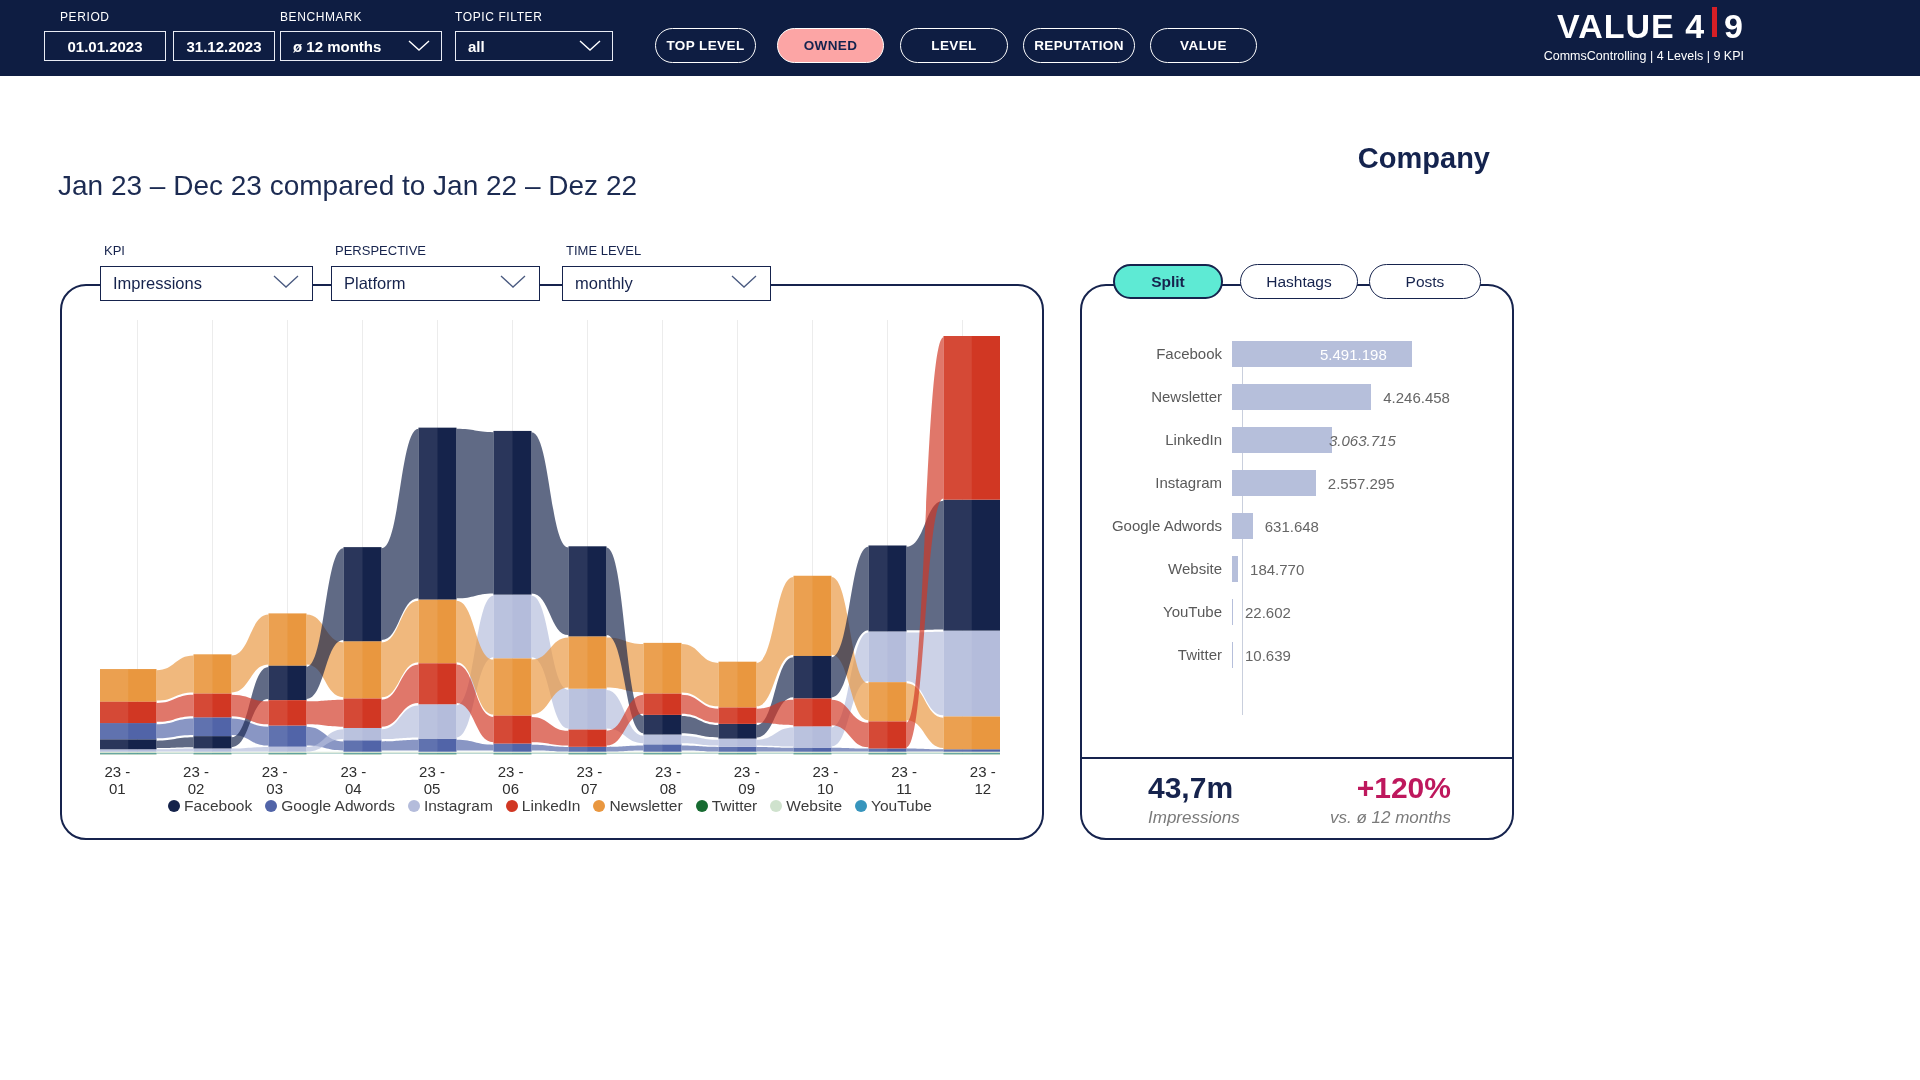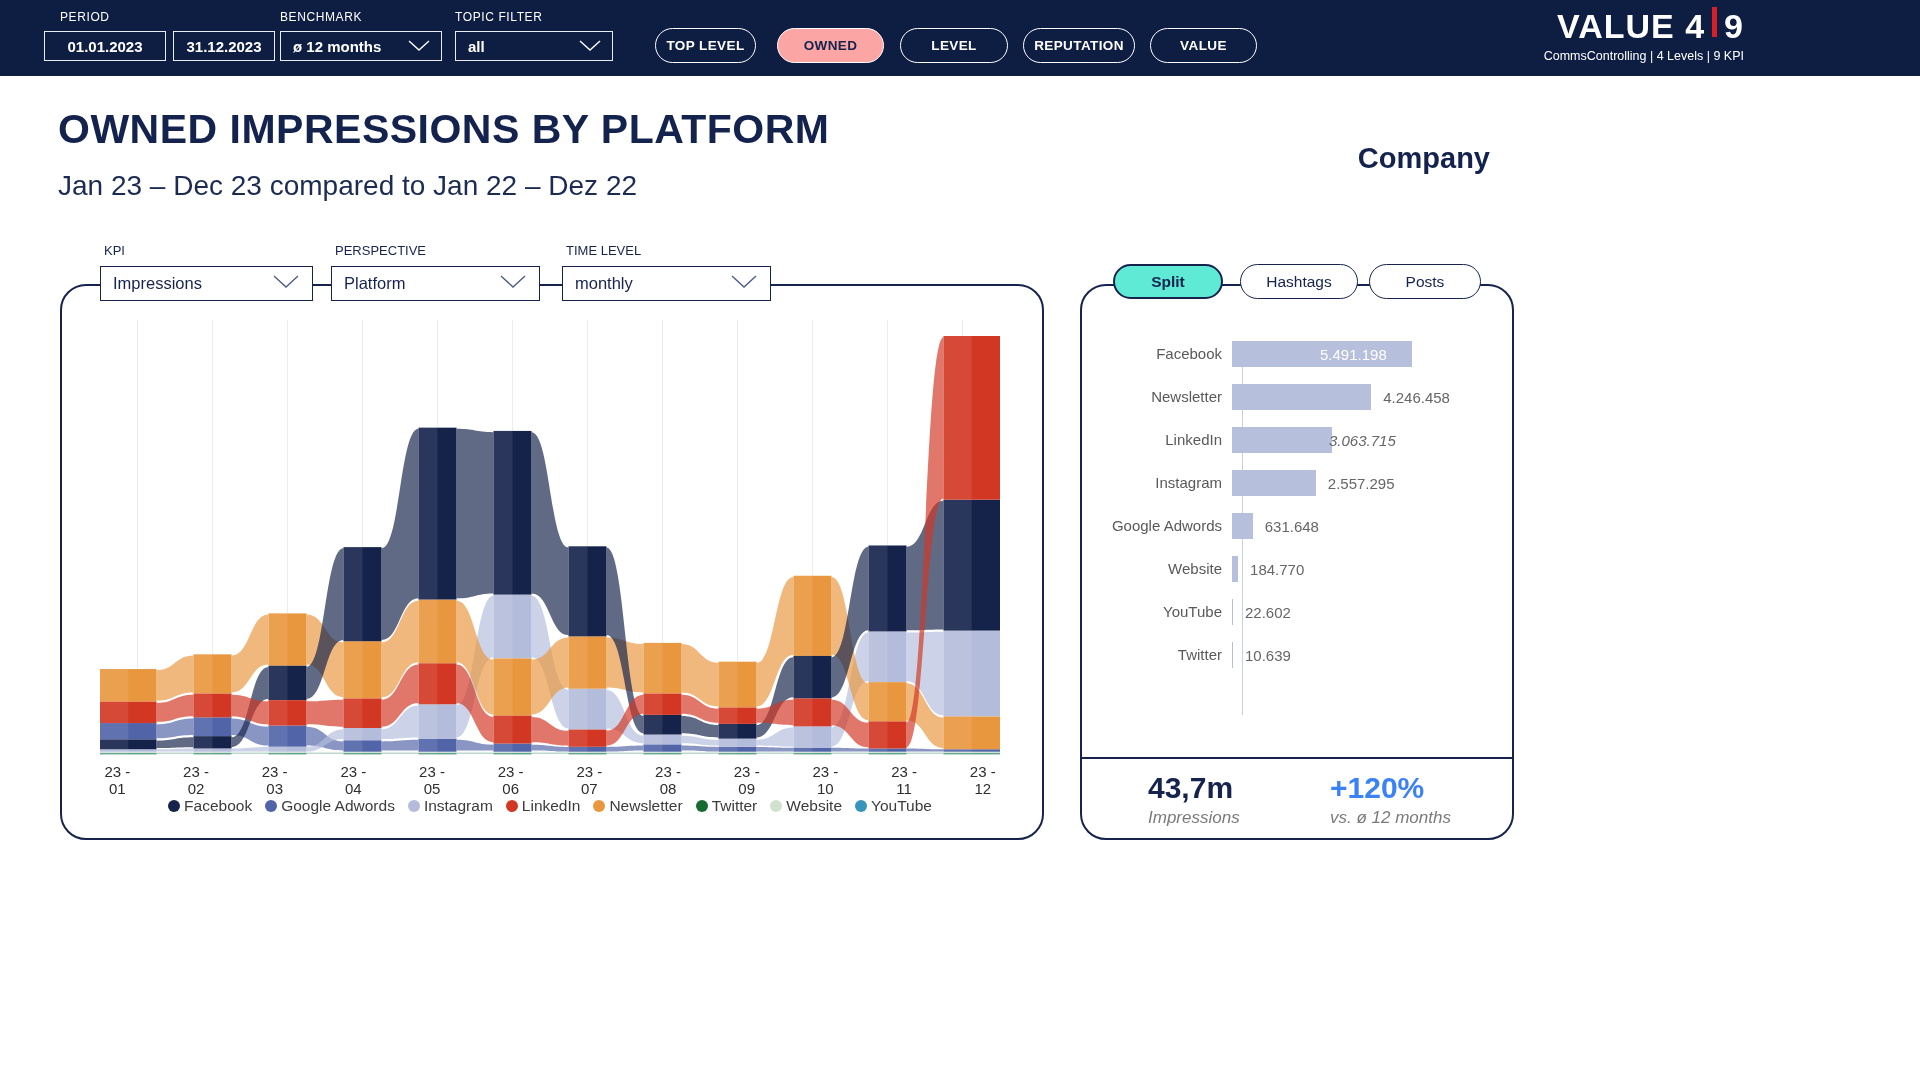--- a/index.html
+++ b/index.html
@@ -55,21 +55,21 @@
   .bar-axis { position:absolute; left:162px; top:10px; width:1px; background:#c9cfdd; }
   .bar-row { position:relative; height:43px; display:flex; align-items:center; }
   .bar-label { width:152px; text-align:right; padding-right:10px; font-size:15px; color:#595959; flex:none; }
   .bar-wrap { position:relative; height:26px; flex:1; }
   .bar-fill { position:absolute; left:0; top:0; height:26px; background:#b6bfdb; }
   .bar-val { position:absolute; top:50%; transform:translateY(-50%); font-size:15px; color:#666; white-space:nowrap; }
   .bar-val.inside { color:#fff; }
   .side-divider { position:absolute; left:1080px; top:757px; width:434px; border-top:2px solid #16234d; }
   .stat { position:absolute; top:771px; }
   .stat-big { font-size:30px; font-weight:700; color:#16234d; }
-  .stat-big.green { color:#3b82f6; }
+  .stat-big.green { color:#be185d;text-align:right; }
   .stat-small { font-size:17px; font-style:italic; color:#7a7a7a; margin-top:3px; }
 </style>
 </head>
 <body>
 
 <div id="app">
 
   <div class="topbar">
     <span class="tb-label" style="left:60px">PERIOD</span>
     <div class="tb-box" style="left:44px; width:122px">01.01.2023</div>
@@ -106,21 +106,20 @@
     <div class="logo">
       <div class="logo-main">
         <span>VALUE 4</span>
         <span class="logo-bar" id="logo-bar" style="background: rgb(214, 31, 38);"></span>
         <span>9</span>
       </div>
       <div class="logo-tag">CommsControlling | 4 Levels | 9 KPI</div>
     </div>
   </div>
 
-  <div class="page-title">OWNED IMPRESSIONS BY PLATFORM</div>
   <div class="page-sub">Jan 23 – Dec 23 compared to Jan 22 – Dez 22</div>
   <div class="company">Company</div>
 
   <div class="card" id="chart-card"></div>
 
   <span class="ctrl-label" style="left:100px">KPI</span>
   <div class="ctrl-box" style="left:100px; width:213px">
     <span>Impressions</span>
     <span class="chev">
       <svg width="28" height="14" viewBox="0 0 28 14">

